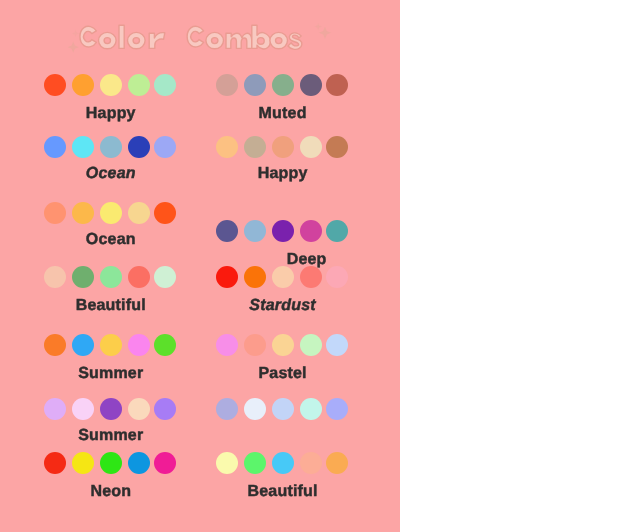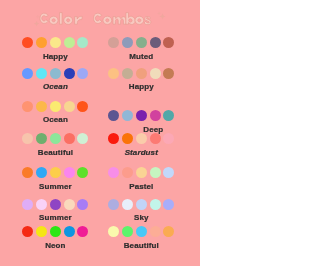--- a/index.html
+++ b/index.html
@@ -163,21 +163,20 @@
         <div class="lbl" style="top: 15.7px; color: rgb(46, 46, 46);">Summer</div>
       </div>
       <div class="combo" style="left: 108.3px; top: 198.5px; width: 66px;">
         <div class="swatches">
           <div class="sw" style="background: rgb(173, 173, 224); left: 0px;"></div>
           <div class="sw" style="background: rgb(232, 239, 250); left: 13.75px;"></div>
           <div class="sw" style="background: rgb(194, 212, 247); left: 27.5px;"></div>
           <div class="sw" style="background: rgb(194, 245, 234); left: 41.25px;"></div>
           <div class="sw" style="background: rgb(168, 173, 250); left: 55px;"></div>
         </div>
-        <div class="lbl" style="top: 15.7px; color: rgb(46, 46, 46);">Sky</div>
       </div>
       <div class="combo" style="left: 22.4px; top: 225.9px; width: 66px;">
         <div class="swatches">
           <div class="sw" style="background: rgb(245, 42, 20); left: 0px;"></div>
           <div class="sw" style="background: rgb(245, 230, 20); left: 13.75px;"></div>
           <div class="sw" style="background: rgb(46, 230, 20); left: 27.5px;"></div>
           <div class="sw" style="background: rgb(13, 150, 224); left: 41.25px;"></div>
           <div class="sw" style="background: rgb(240, 28, 150); left: 55px;"></div>
         </div>
         <div class="lbl" style="top: 15.7px; color: rgb(46, 46, 46);">Neon</div>

